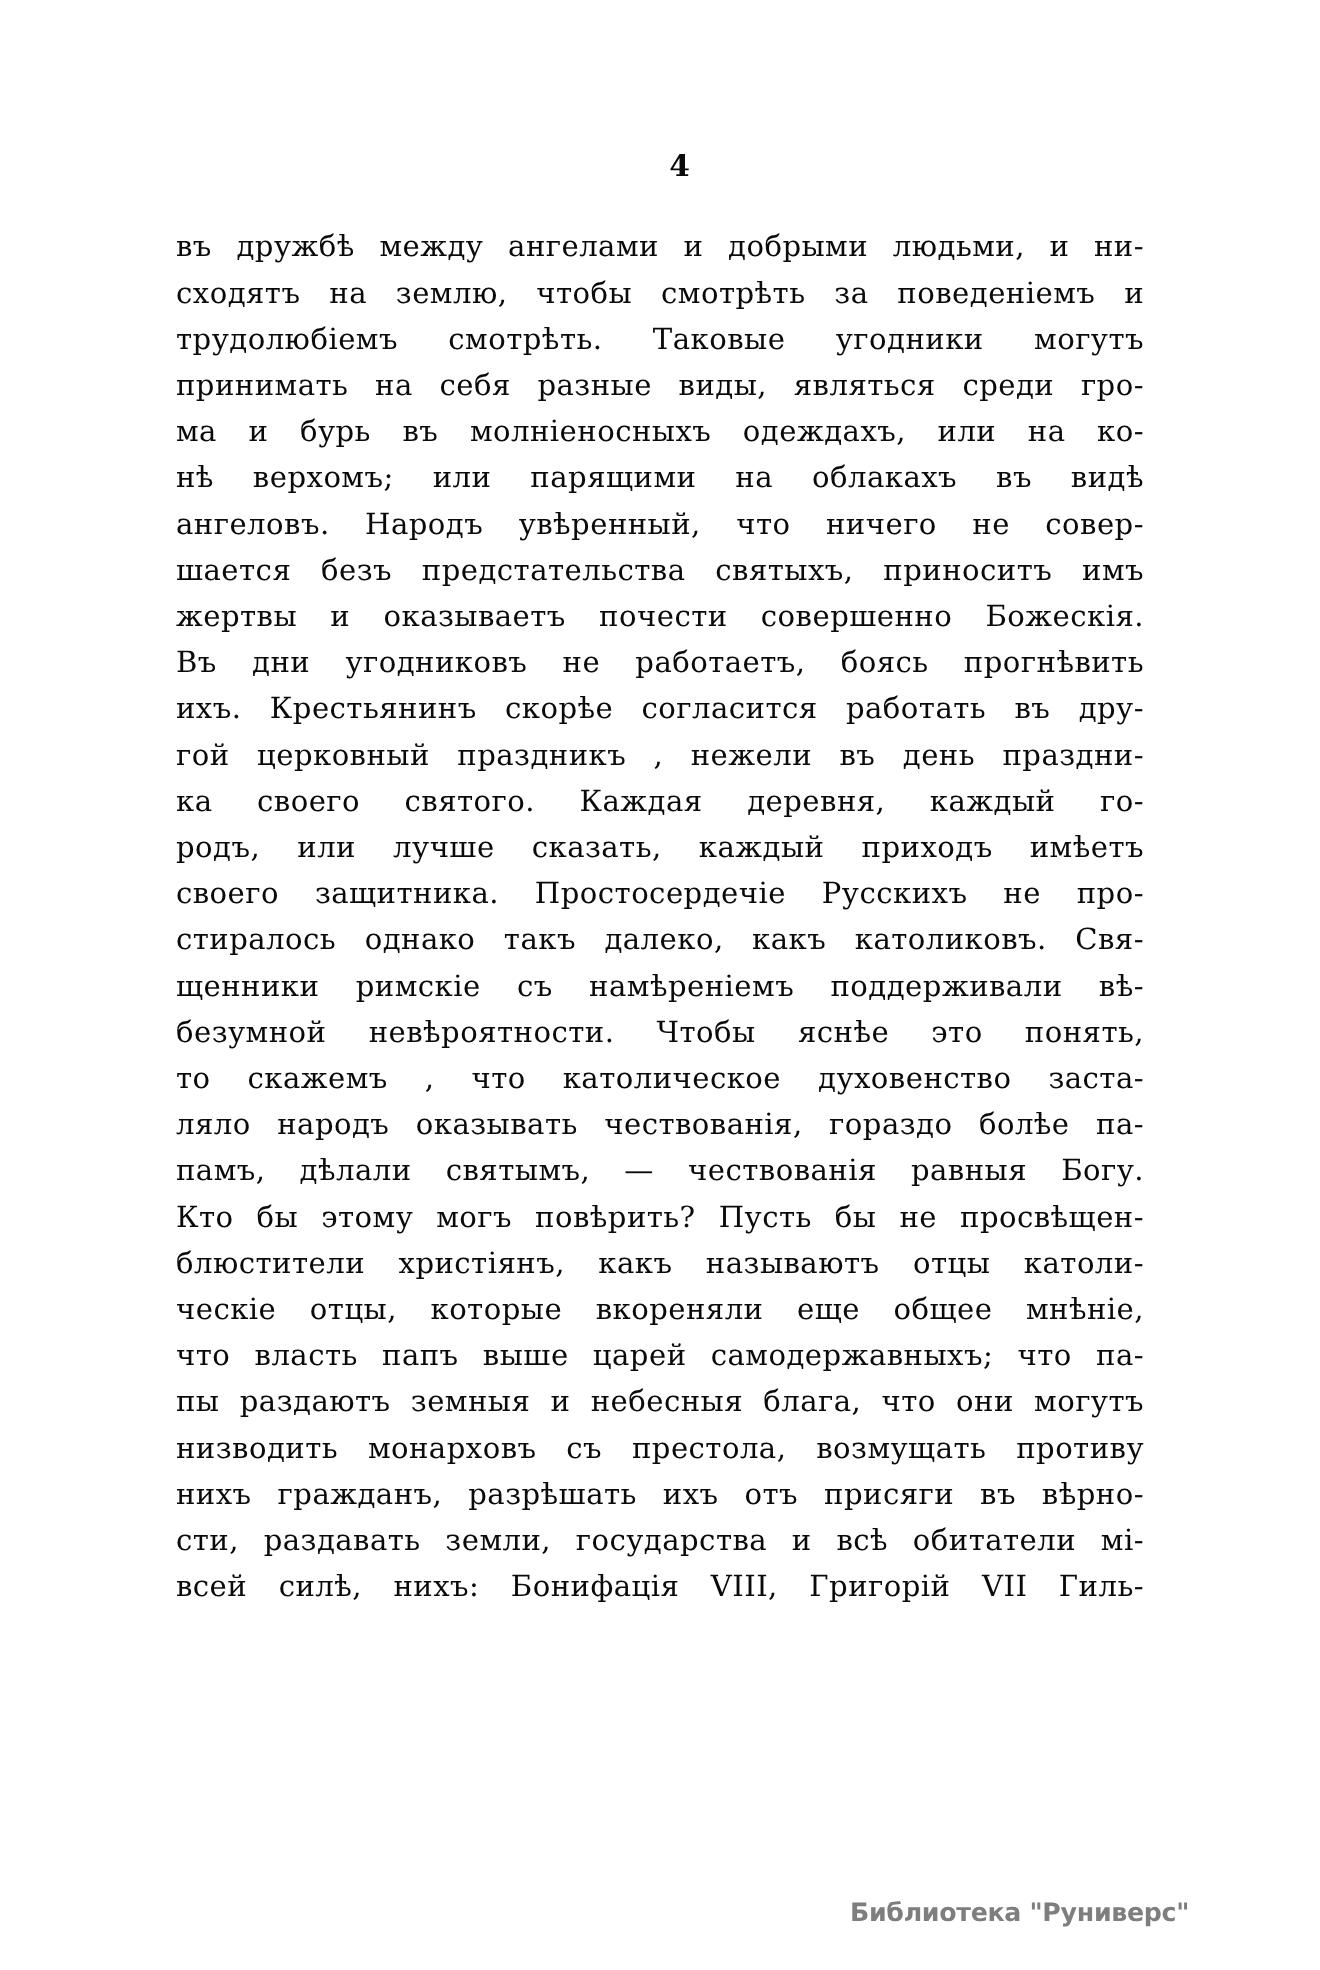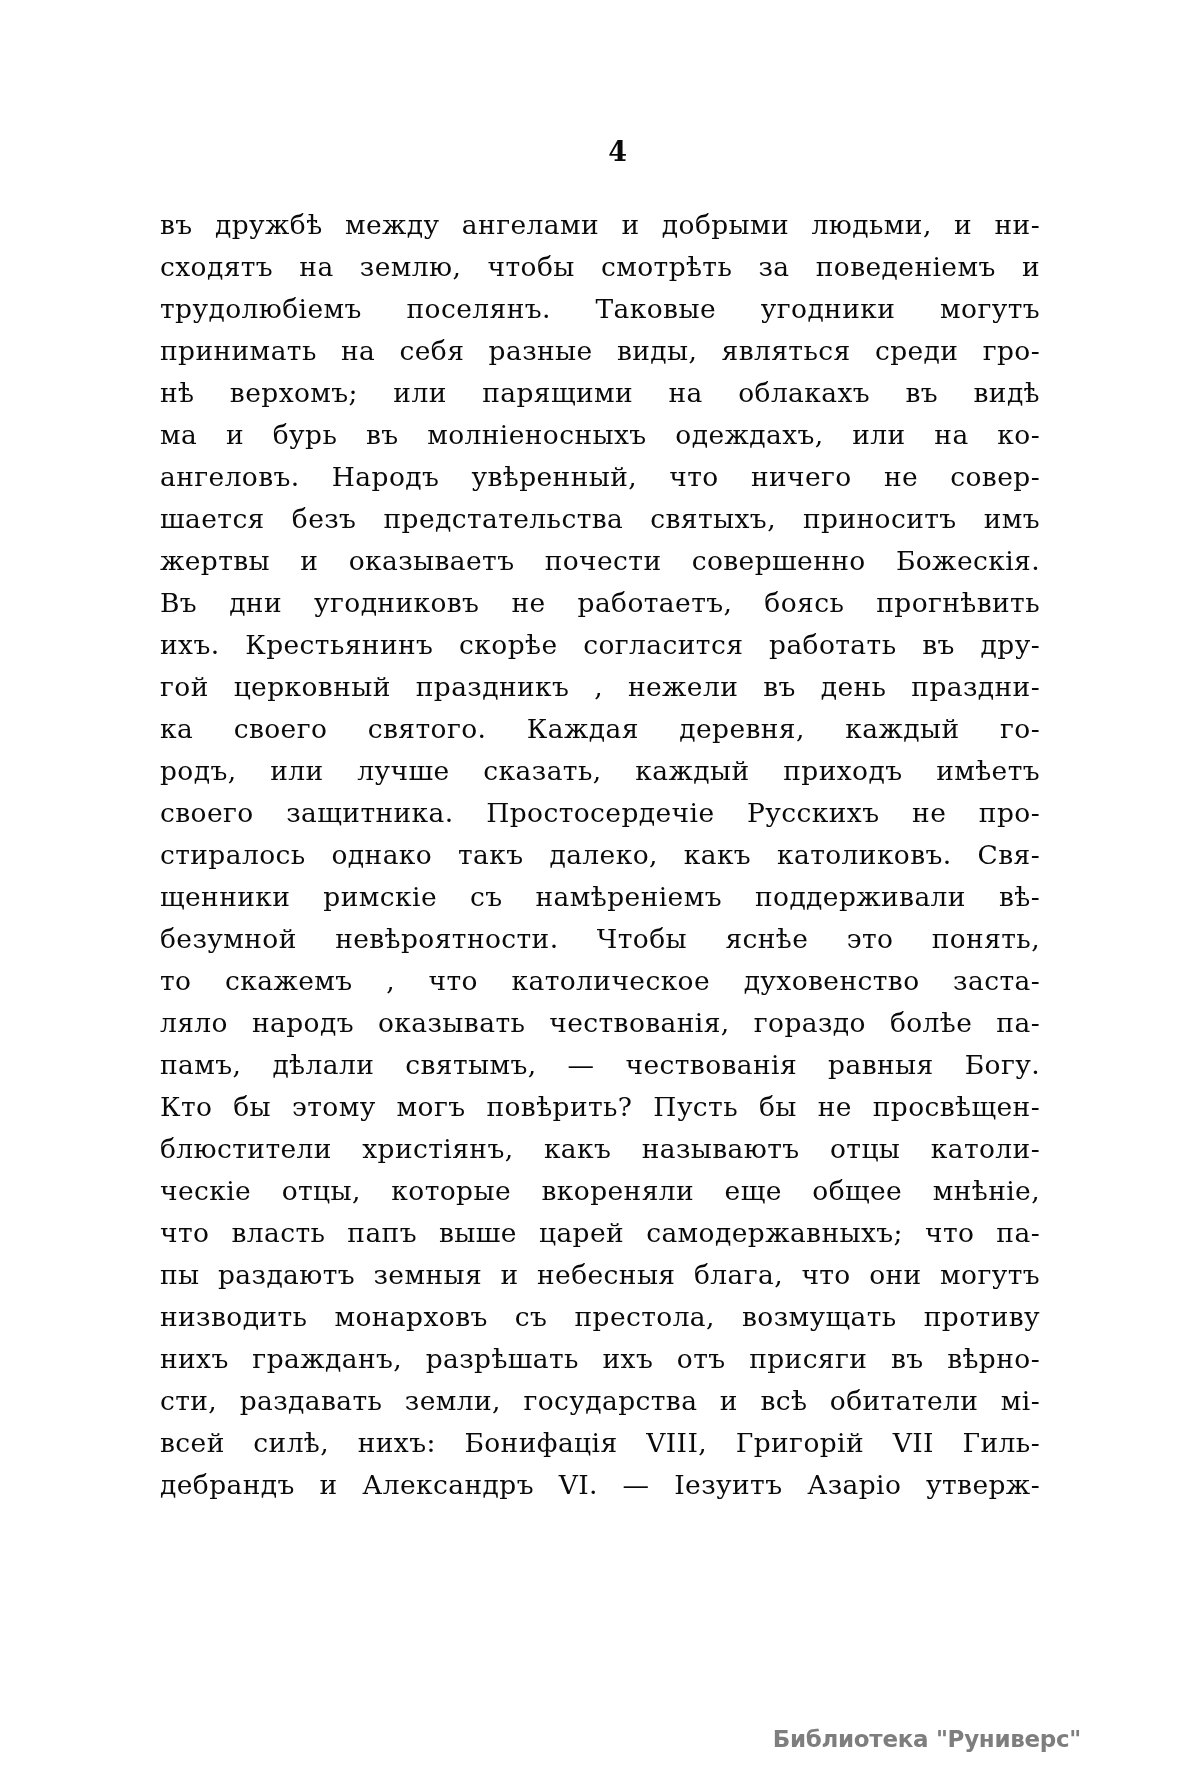--- a/index.html
+++ b/index.html
@@ -57,24 +57,24 @@
 </style>
 </head>
 <body>
 
 <div class="scan-page">
   <div class="page-number">4</div>
 
   <div class="text-block">
       <div class="text-line">въ дружбѣ между ангелами и добрыми людьми, и ни-</div>
       <div class="text-line">сходятъ на землю, чтобы смотрѣть за поведеніемъ и</div>
-      <div class="text-line">трудолюбіемъ поселянъ. Таковые угодники могутъ</div>
+      <div class="text-line">трудолюбіемъ смотрѣть. Таковые угодники могутъ</div>
       <div class="text-line">принимать на себя разные виды, являться среди гро-</div>
+      <div class="text-line">ма и бурь въ молніеносныхъ одеждахъ, или на ко-</div>
       <div class="text-line">нѣ верхомъ; или парящими на облакахъ въ видѣ</div>
-      <div class="text-line">ма и бурь въ молніеносныхъ одеждахъ, или на ко-</div>
       <div class="text-line">ангеловъ. Народъ увѣренный, что ничего не совер-</div>
       <div class="text-line">шается безъ предстательства святыхъ, приноситъ имъ</div>
       <div class="text-line">жертвы и оказываетъ почести совершенно Божескія.</div>
       <div class="text-line">Въ дни угодниковъ не работаетъ, боясь прогнѣвить</div>
       <div class="text-line">ихъ. Крестьянинъ скорѣе согласится работать въ дру-</div>
       <div class="text-line">гой церковный праздникъ , нежели въ день праздни-</div>
       <div class="text-line">ка своего святого. Каждая деревня, каждый го-</div>
       <div class="text-line">родъ, или лучше сказать, каждый приходъ имѣетъ</div>
       <div class="text-line">своего защитника. Простосердечіе Русскихъ не про-</div>
       <div class="text-line">стиралось однако такъ далеко, какъ католиковъ. Свя-</div>
@@ -85,17 +85,16 @@
       <div class="text-line">памъ, дѣлали святымъ, — чествованія равныя Богу.</div>
       <div class="text-line">Кто бы этому могъ повѣрить? Пусть бы не просвѣщен-</div>
       <div class="text-line">блюстители христіянъ, какъ называютъ отцы католи-</div>
       <div class="text-line">ческіе отцы, которые вкореняли еще общее мнѣніе,</div>
       <div class="text-line">что власть папъ выше царей самодержавныхъ; что па-</div>
       <div class="text-line">пы раздаютъ земныя и небесныя блага, что они могутъ</div>
       <div class="text-line">низводить монарховъ съ престола, возмущать противу</div>
       <div class="text-line">нихъ гражданъ, разрѣшать ихъ отъ присяги въ вѣрно-</div>
       <div class="text-line">сти, раздавать земли, государства и всѣ обитатели мі-</div>
       <div class="text-line">всей силѣ, нихъ: Бонифація VIII, Григорій VII Гиль-</div>
-      <div class="text-line">дебрандъ и Александръ VI. — Іезуитъ Азаріо утверж-</div>
     </div>
 
   <div class="watermark">Библиотека "Руниверс"</div>
 </div>
 
 </body></html>

